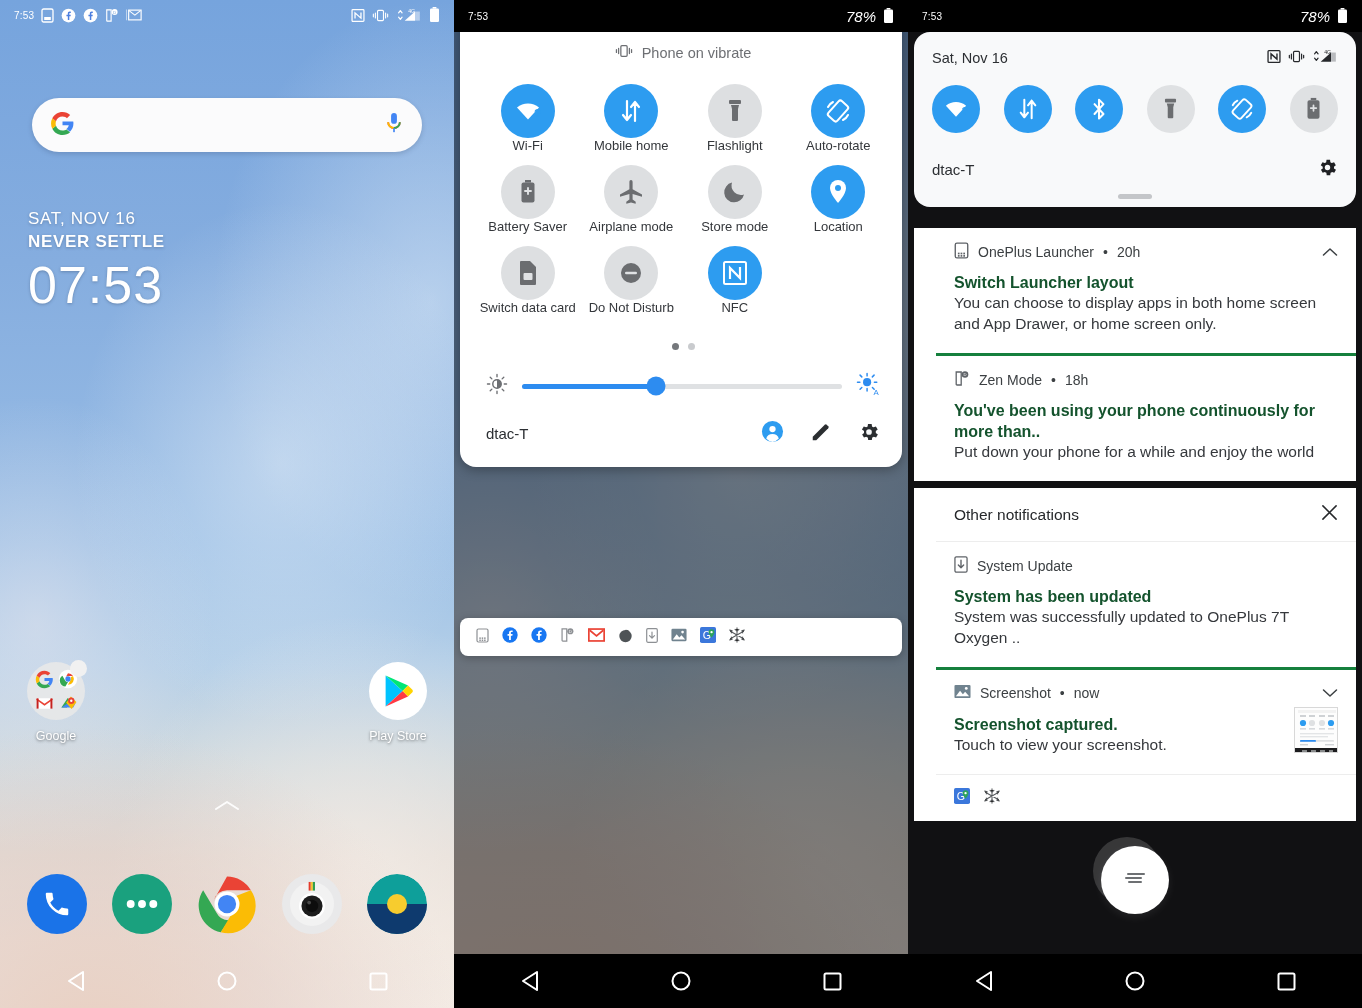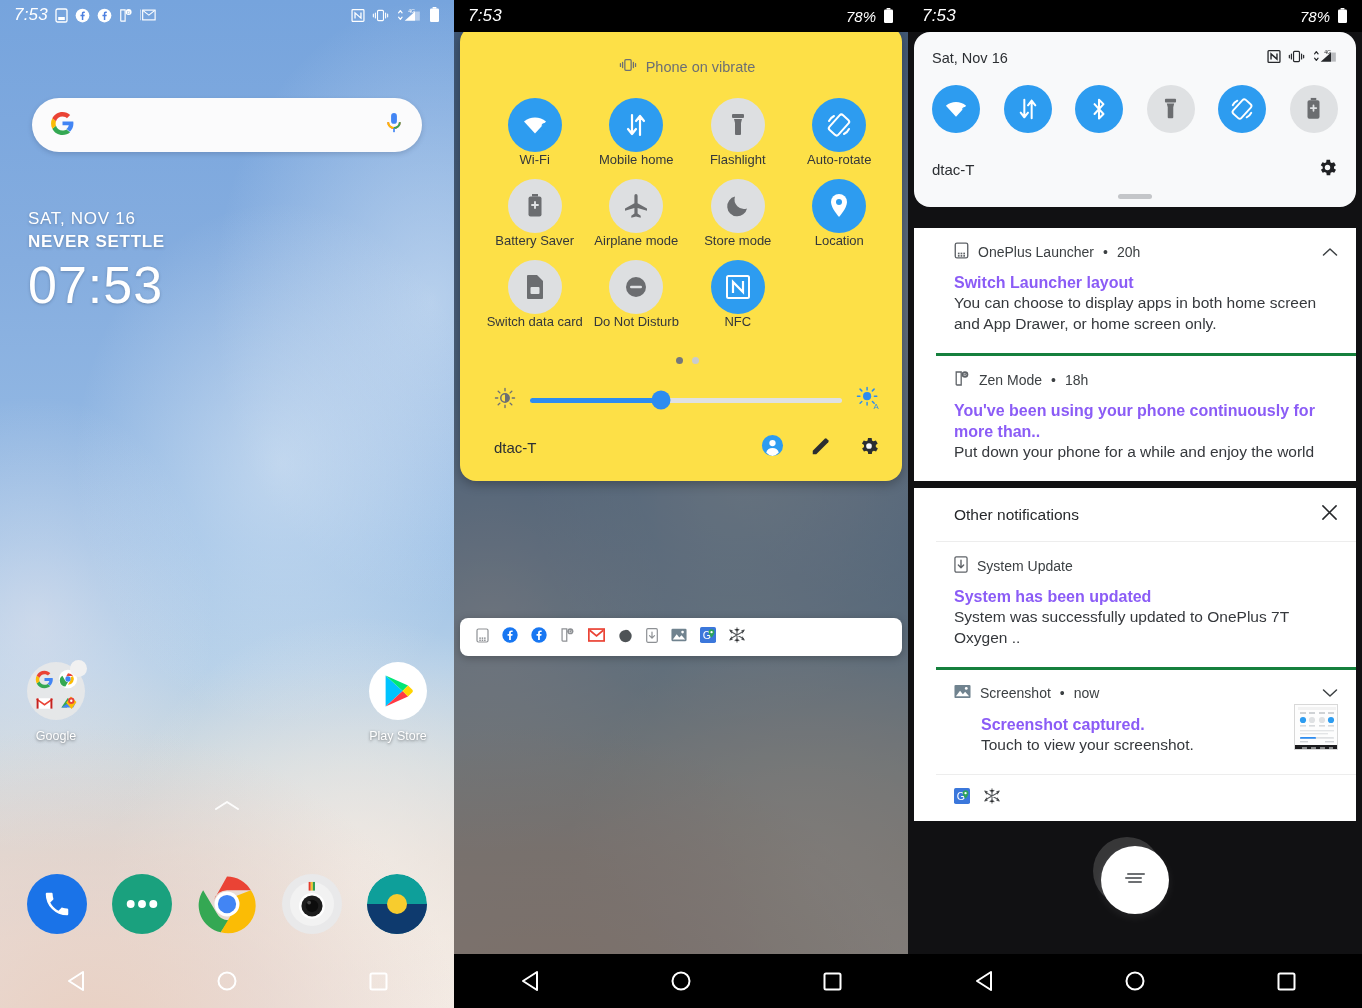--- a/index.html
+++ b/index.html
@@ -40,21 +40,21 @@
   
   .statusbar {
     position: absolute; top: 0; left: 0; right: 0; height: 30px;
     display: flex; align-items: center; justify-content: space-between;
     padding: 0 14px; z-index: 20;
   }
   .statusbar.light { color: #fff; }
   .statusbar.dark  { color: #fff; background: #000; height: 32px; }
   .sb-left { display: flex; align-items: center; gap: 7px; }
   .sb-right { display: flex; align-items: center; gap: 7px; }
-  .sb-time { font-size: 17px; letter-spacing: .2px; font-style: italic; }
+  .sb-time { font-size: 10px; letter-spacing: .2px; }
   .sb-batt-pct { font-size: 15px; font-style: italic; }
   .sb-ico { display: inline-flex; align-items: center; }
 
   
   .searchbar {
     position: absolute; top: 98px; left: 32px; width: 390px; height: 54px;
     background: #fbfbfc; border-radius: 28px;
     box-shadow: 0 2px 5px rgba(40,60,90,0.22);
     display: flex; align-items: center; justify-content: space-between;
     padding: 0 18px;
@@ -91,23 +91,23 @@
     color: #fff; font-size: 20px; opacity: .92; text-shadow: 0 1px 3px rgba(0,0,0,.4); }
 
   
   .navbar { position: absolute; bottom: 0; left: 0; right: 0; height: 54px;
     display: flex; align-items: center; justify-content: space-around; z-index: 25; }
   .navbar.onblack { background: #000; }
   .nav-btn { width: 46px; height: 46px; display: flex; align-items: center; justify-content: center; }
 
   
   .qs-shade {
-    position: absolute; top: 26px; left: 6px; right: 6px;
-    background: #fde047; border-radius: 16px;
-    padding: 18px 0 0 12px; z-index: 15;
+    position: absolute; top: 12px; left: 6px; right: 6px;
+    background: #ffffff; border-radius: 16px;
+    padding: 18px 0 0 4px; z-index: 15;
     box-shadow: 0 3px 12px rgba(0,0,0,.3);
   }
   .qs-vibrate { display: flex; align-items: center; justify-content: center; gap: 9px;
     color: #6d6f73; font-size: 14.5px; padding: 13px 0 6px; }
   .qs-grid { display: grid; grid-template-columns: repeat(4,1fr); row-gap: 12px; padding: 16px 12px 0; }
   .qs-tile { display: flex; flex-direction: column; align-items: center; }
   .qs-circle { width: 54px; height: 54px; border-radius: 50%;
     display: flex; align-items: center; justify-content: center; }
   .qs-circle.on  { background: #2d9cf0; }
   .qs-circle.off { background: #dddfe1; }
@@ -150,23 +150,23 @@
     padding: 24px 0 4px; }
   .ns-handle { width: 34px; height: 5px; border-radius: 3px; background: #c4c6c9;
     margin: 8px auto 0; }
 
   .ns-card { position: absolute; left: 6px; right: 6px; background: #fff;
     border-radius: 0; z-index: 12; overflow: hidden; padding-left: 22px; }
   .ns-item { padding: 14px 18px 18px; }
   .ns-item + .ns-item { border-top: 3px solid #15803d; }
   .ns-head { display: flex; align-items: center; gap: 9px; color: #3c4043; font-size: 14px; }
   .ns-head .spacer { flex: 1; }
-  .ns-title { font-size: 16px; font-weight: bold; color: #8b5cf6; margin-top: 10px; line-height: 1.32; }
+  .ns-title { font-size: 16px; font-weight: bold; color: #14532d; margin-top: 10px; line-height: 1.32; }
   .ns-body { font-size: 15.5px; color: #35383c; line-height: 1.34; }
-  .ns-row { display: flex; align-items: flex-start; gap: 1px; margin-left: 27px; }
+  .ns-row { display: flex; align-items: center; gap: 1px; }
   .ns-row .txt { flex: 1; }
   .ns-thumb { width: 44px; height: 46px; flex: 0 0 auto; border: 1px solid #d8d8d8;
     background: #fff; position: relative; overflow: hidden; }
 
   .ns-other-head { display: flex; align-items: center; justify-content: space-between;
     padding: 16px 18px; font-size: 15.5px; color: #26282b; border-bottom: 1px solid #ededed; }
   .ns-footicons { display: flex; align-items: center; gap: 14px; padding: 13px 18px; }
 
   .fab { position: absolute; left: 50%; transform: translateX(-50%);
     width: 68px; height: 68px; border-radius: 50%; background: #fff;

